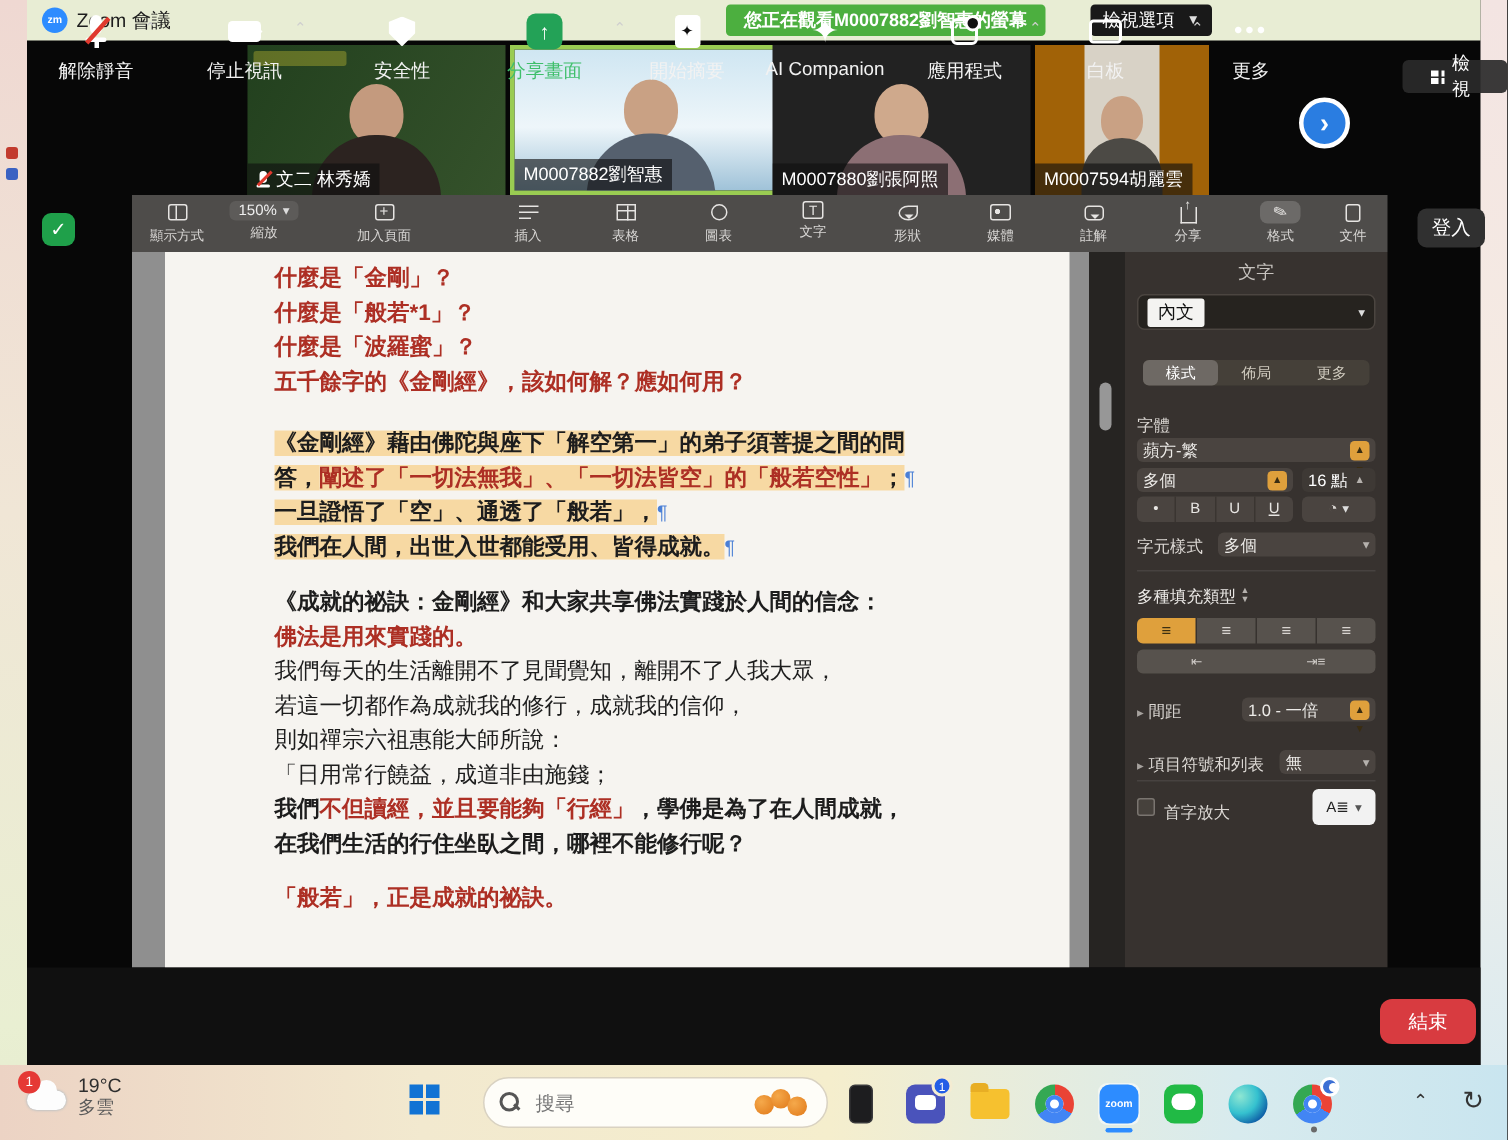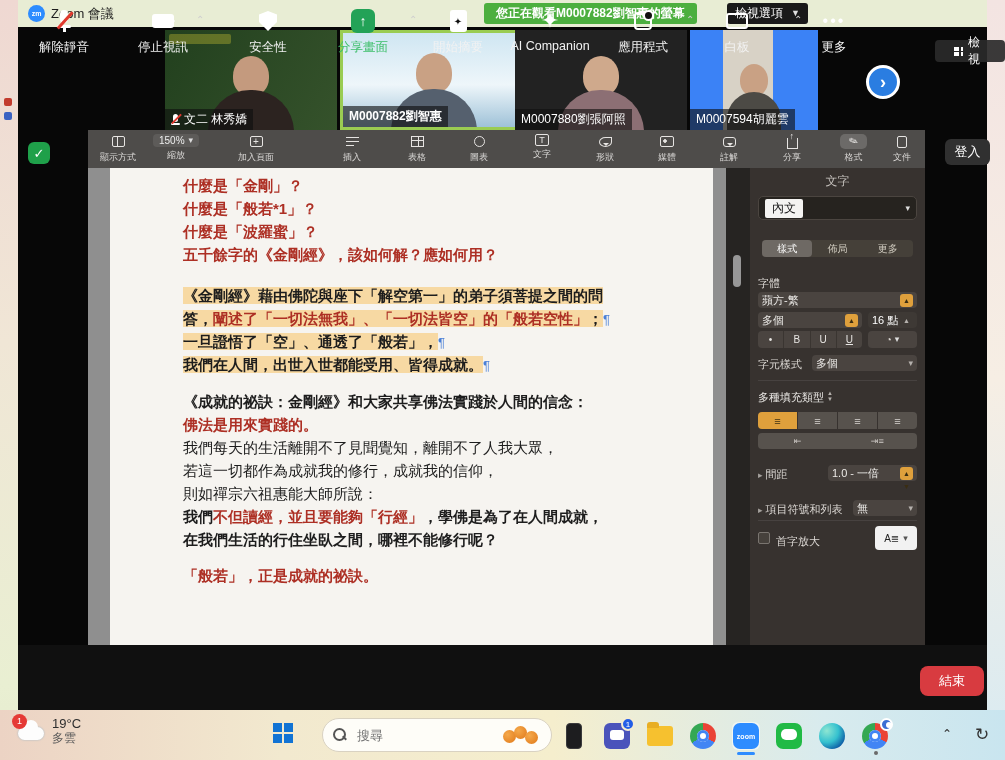--- a/index.html
+++ b/index.html
@@ -202,36 +202,36 @@
     <div class="body" style="background:#2c2320;"></div>
     <div class="nm">
       <span class="mic-muted">
           <i></i>
           <u></u>
           <s></s>
         </span>
       <span>文二 林秀嬌</span>
     </div>
   </div>
-  <div class="abs tile" style="left:340px;width:188px;background:linear-gradient(180deg,#cfe6f2,#eef6fa 55%,#9fc2d8);border:3px solid #9acc52;font-weight:bold;">
+  <div class="abs tile" style="left:340px;width:188px;background:linear-gradient(180deg,#cfe6f2,#eef6fa 55%,#9fc2d8);border:3px solid #9acc52;">
     <div class="head" style="background:#c9a184;top:20px;"></div>
     <div class="body" style="background:#55606e;top:56px;"></div>
     <div class="nm">
       <span>M0007882劉智惠</span>
     </div>
   </div>
   <div class="abs tile" style="left:515px;width:172px;background:repeating-linear-gradient(90deg,#6d5b43 0 14px,#57473
 3 14px 18px),linear-gradient(#7a6a55,#5d4f3e);">
     <div class="head" style="background:#cfa98c;"></div>
     <div class="body" style="background:#8c6f74;"></div>
     <div class="nm">
       <span>M0007880劉張阿照</span>
     </div>
   </div>
-  <div class="abs tile" style="left:690px;width:128px;background:#3b82f6;">
+  <div class="abs tile" style="left:690px;width:116px;background:#a16207;">
     <div class="abs" style="left:33px;top:0;width:50px;height:100px;background:#d8d2c6;"></div>
     <div class="head" style="background:#c9a184;width:28px;height:32px;top:34px;"></div>
     <div class="body" style="background:#4c4a45;width:54px;top:62px;"></div>
     <div class="nm">
       <span>M0007594胡麗雲</span>
     </div>
   </div>
 
   <div class="abs view-btn">
     <span class="grid-ic"></span>
@@ -338,20 +338,21 @@
     <div class="dl"><span class="hl bk-b">《金剛經》藉由佛陀與座下「解空第一」的弟子須菩提之間的問</span></div>
     <div class="dl"><span class="hl bk-b">答，</span><span class="hl red">闡述了「一切法無我」、「一切法皆空」的「般若空性」</span><span class="hl bk-b">；</span><span class="pil">¶</span></div>
     <div class="dl"><span class="hl bk-b">一旦證悟了「空」、通透了「般若」，</span><span class="pil">¶</span></div>
     <div class="dl"><span class="hl bk-b">我們在人間，出世入世都能受用、皆得成就。</span><span class="pil">¶</span></div>
     <div class="sp14"></div>
     <div class="dl bk-b">《成就的祕訣：金剛經》和大家共享佛法實踐於人間的信念：</div>
     <div class="dl red">佛法是用來實踐的。</div>
     <div class="dl">我們每天的生活離開不了見聞覺知，離開不了人我大眾，</div>
     <div class="dl">若這一切都作為成就我的修行，成就我的信仰，</div>
     <div class="dl">則如禪宗六祖惠能大師所說：</div>
+    <div class="dl">「日用常行饒益，成道非由施錢；</div>
     <div class="dl"><span class="bk-b">我們</span><span class="red">不但讀經，並且要能夠「行經」</span><span class="bk-b">，學佛是為了在人間成就，</span></div>
     <div class="dl bk-b">在我們生活的行住坐臥之間，哪裡不能修行呢？</div>
     <div class="sp13"></div>
     <div class="dl red">「般若」，正是成就的祕訣。</div>
   </div>
 
   <div class="abs sidebar">
     <div class="sb-title">文字</div>
 
     <div class="abs para-dd">

